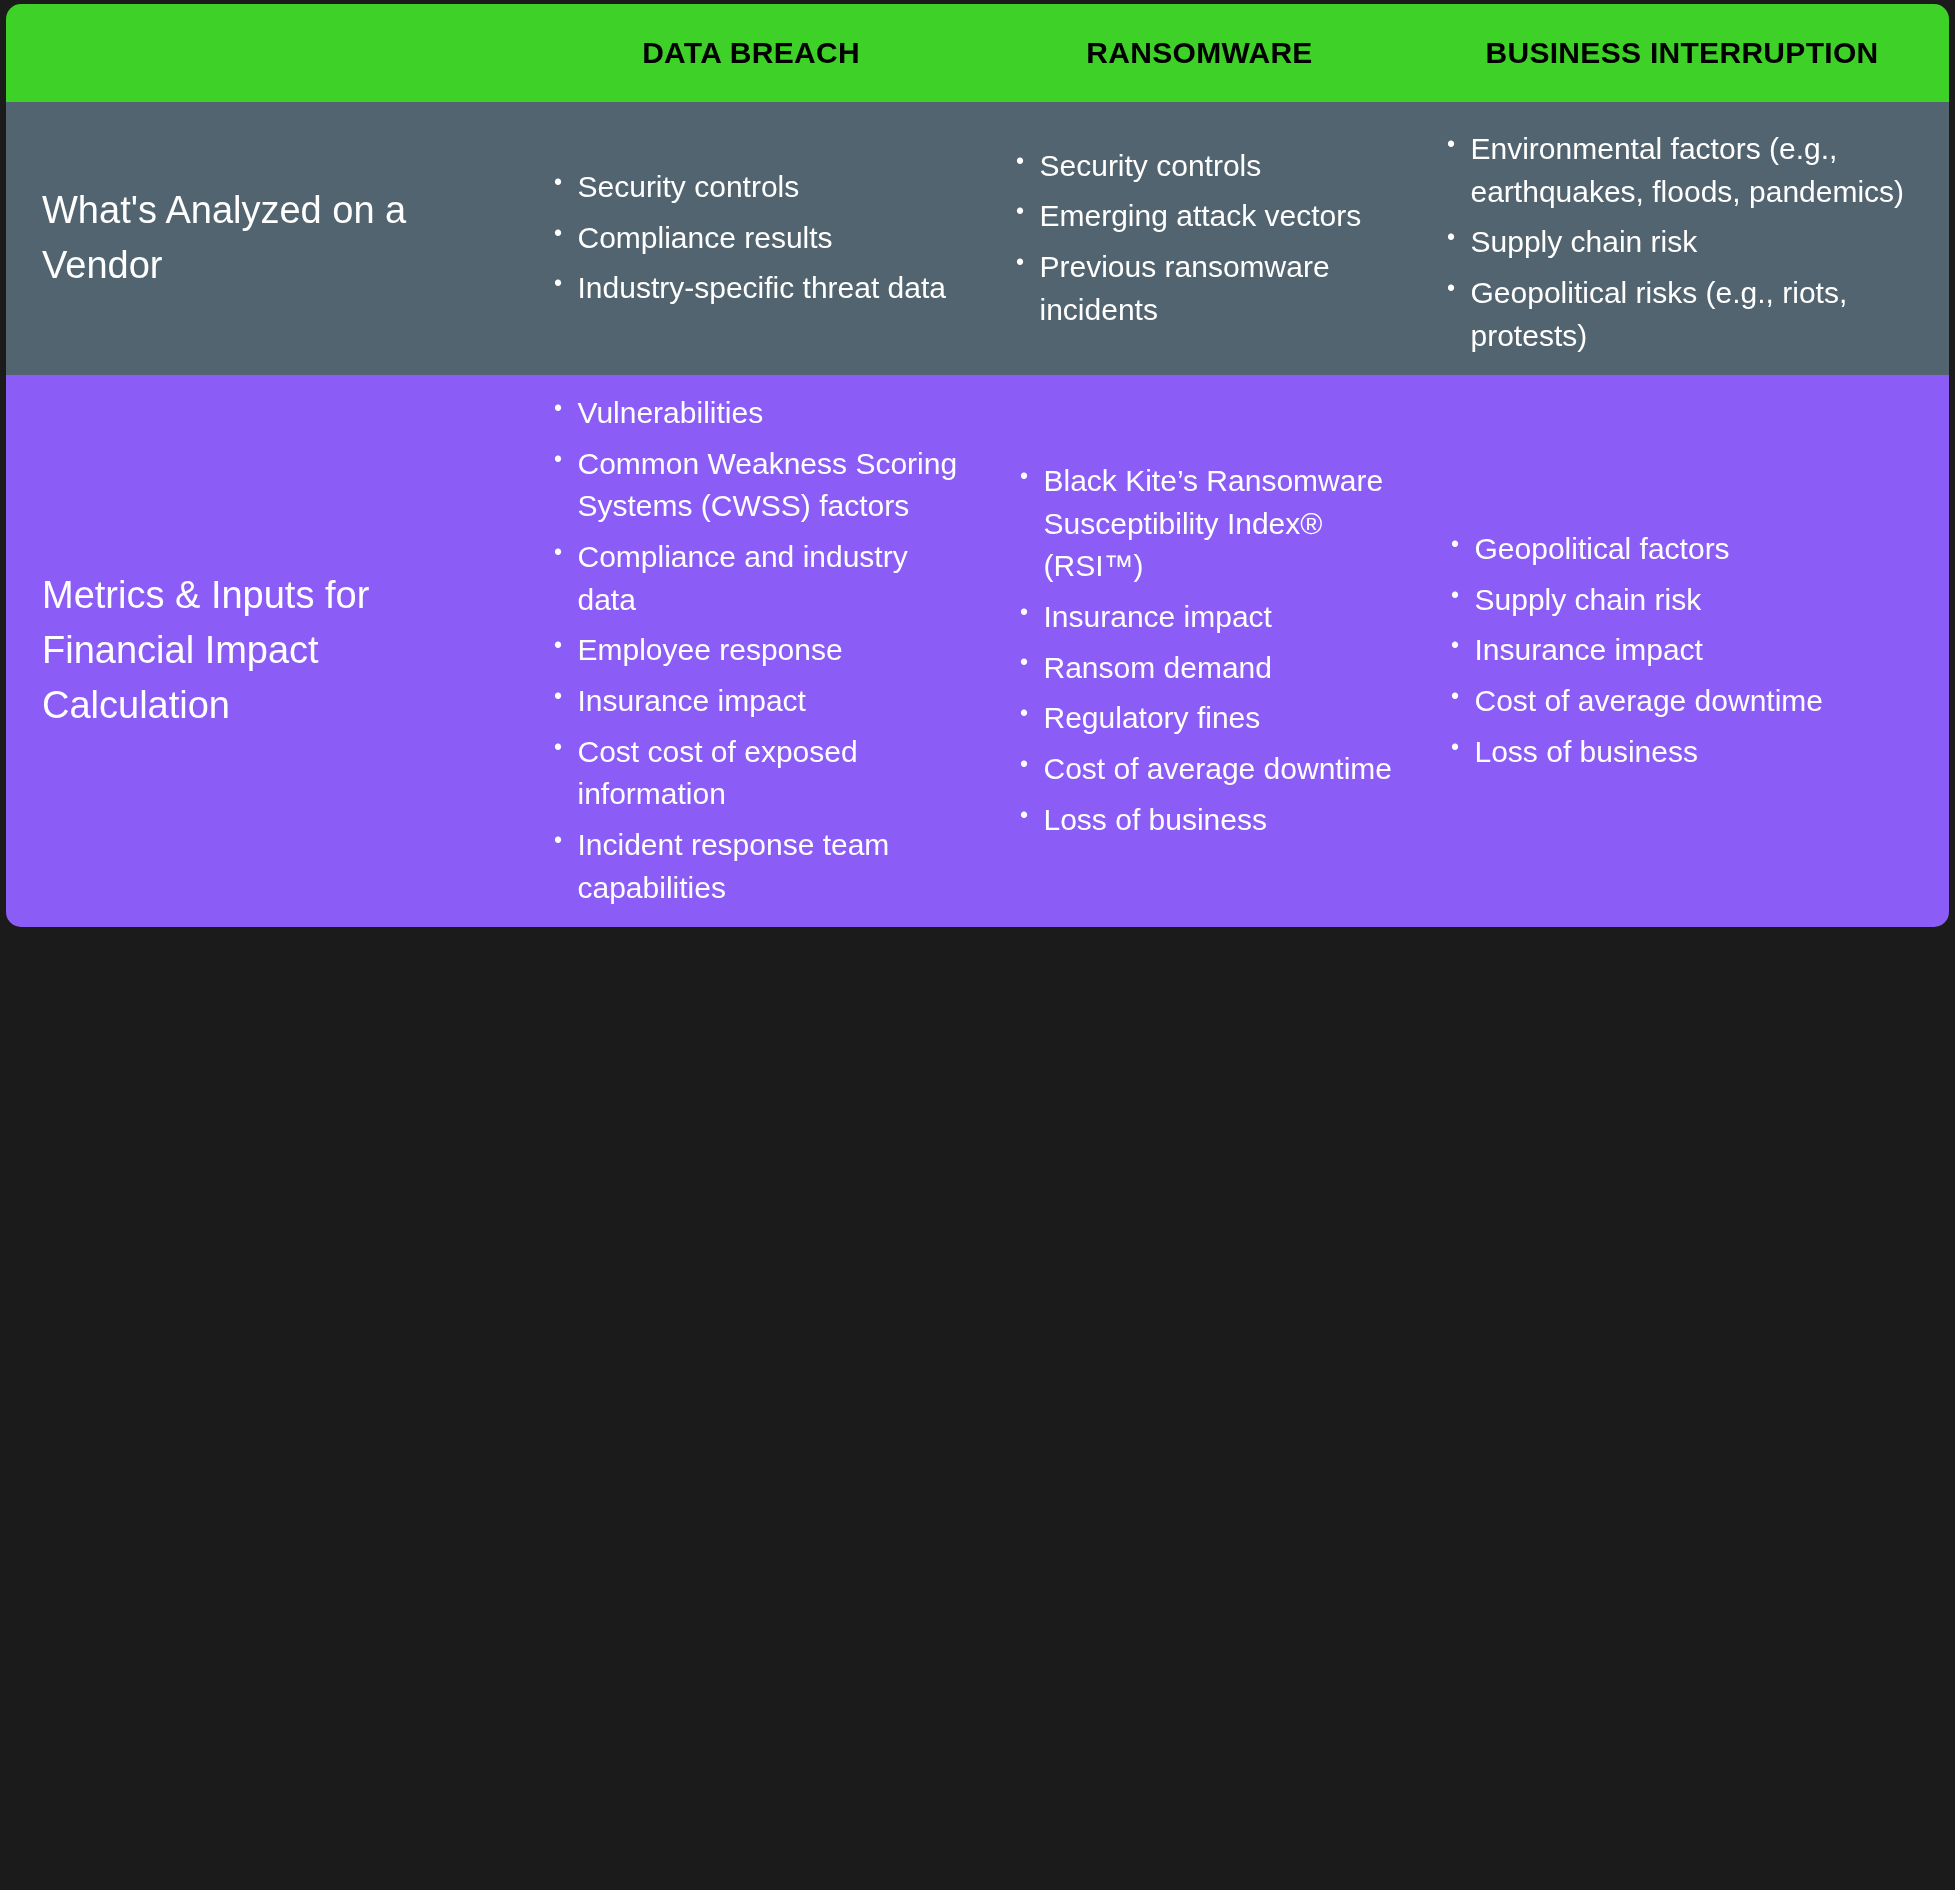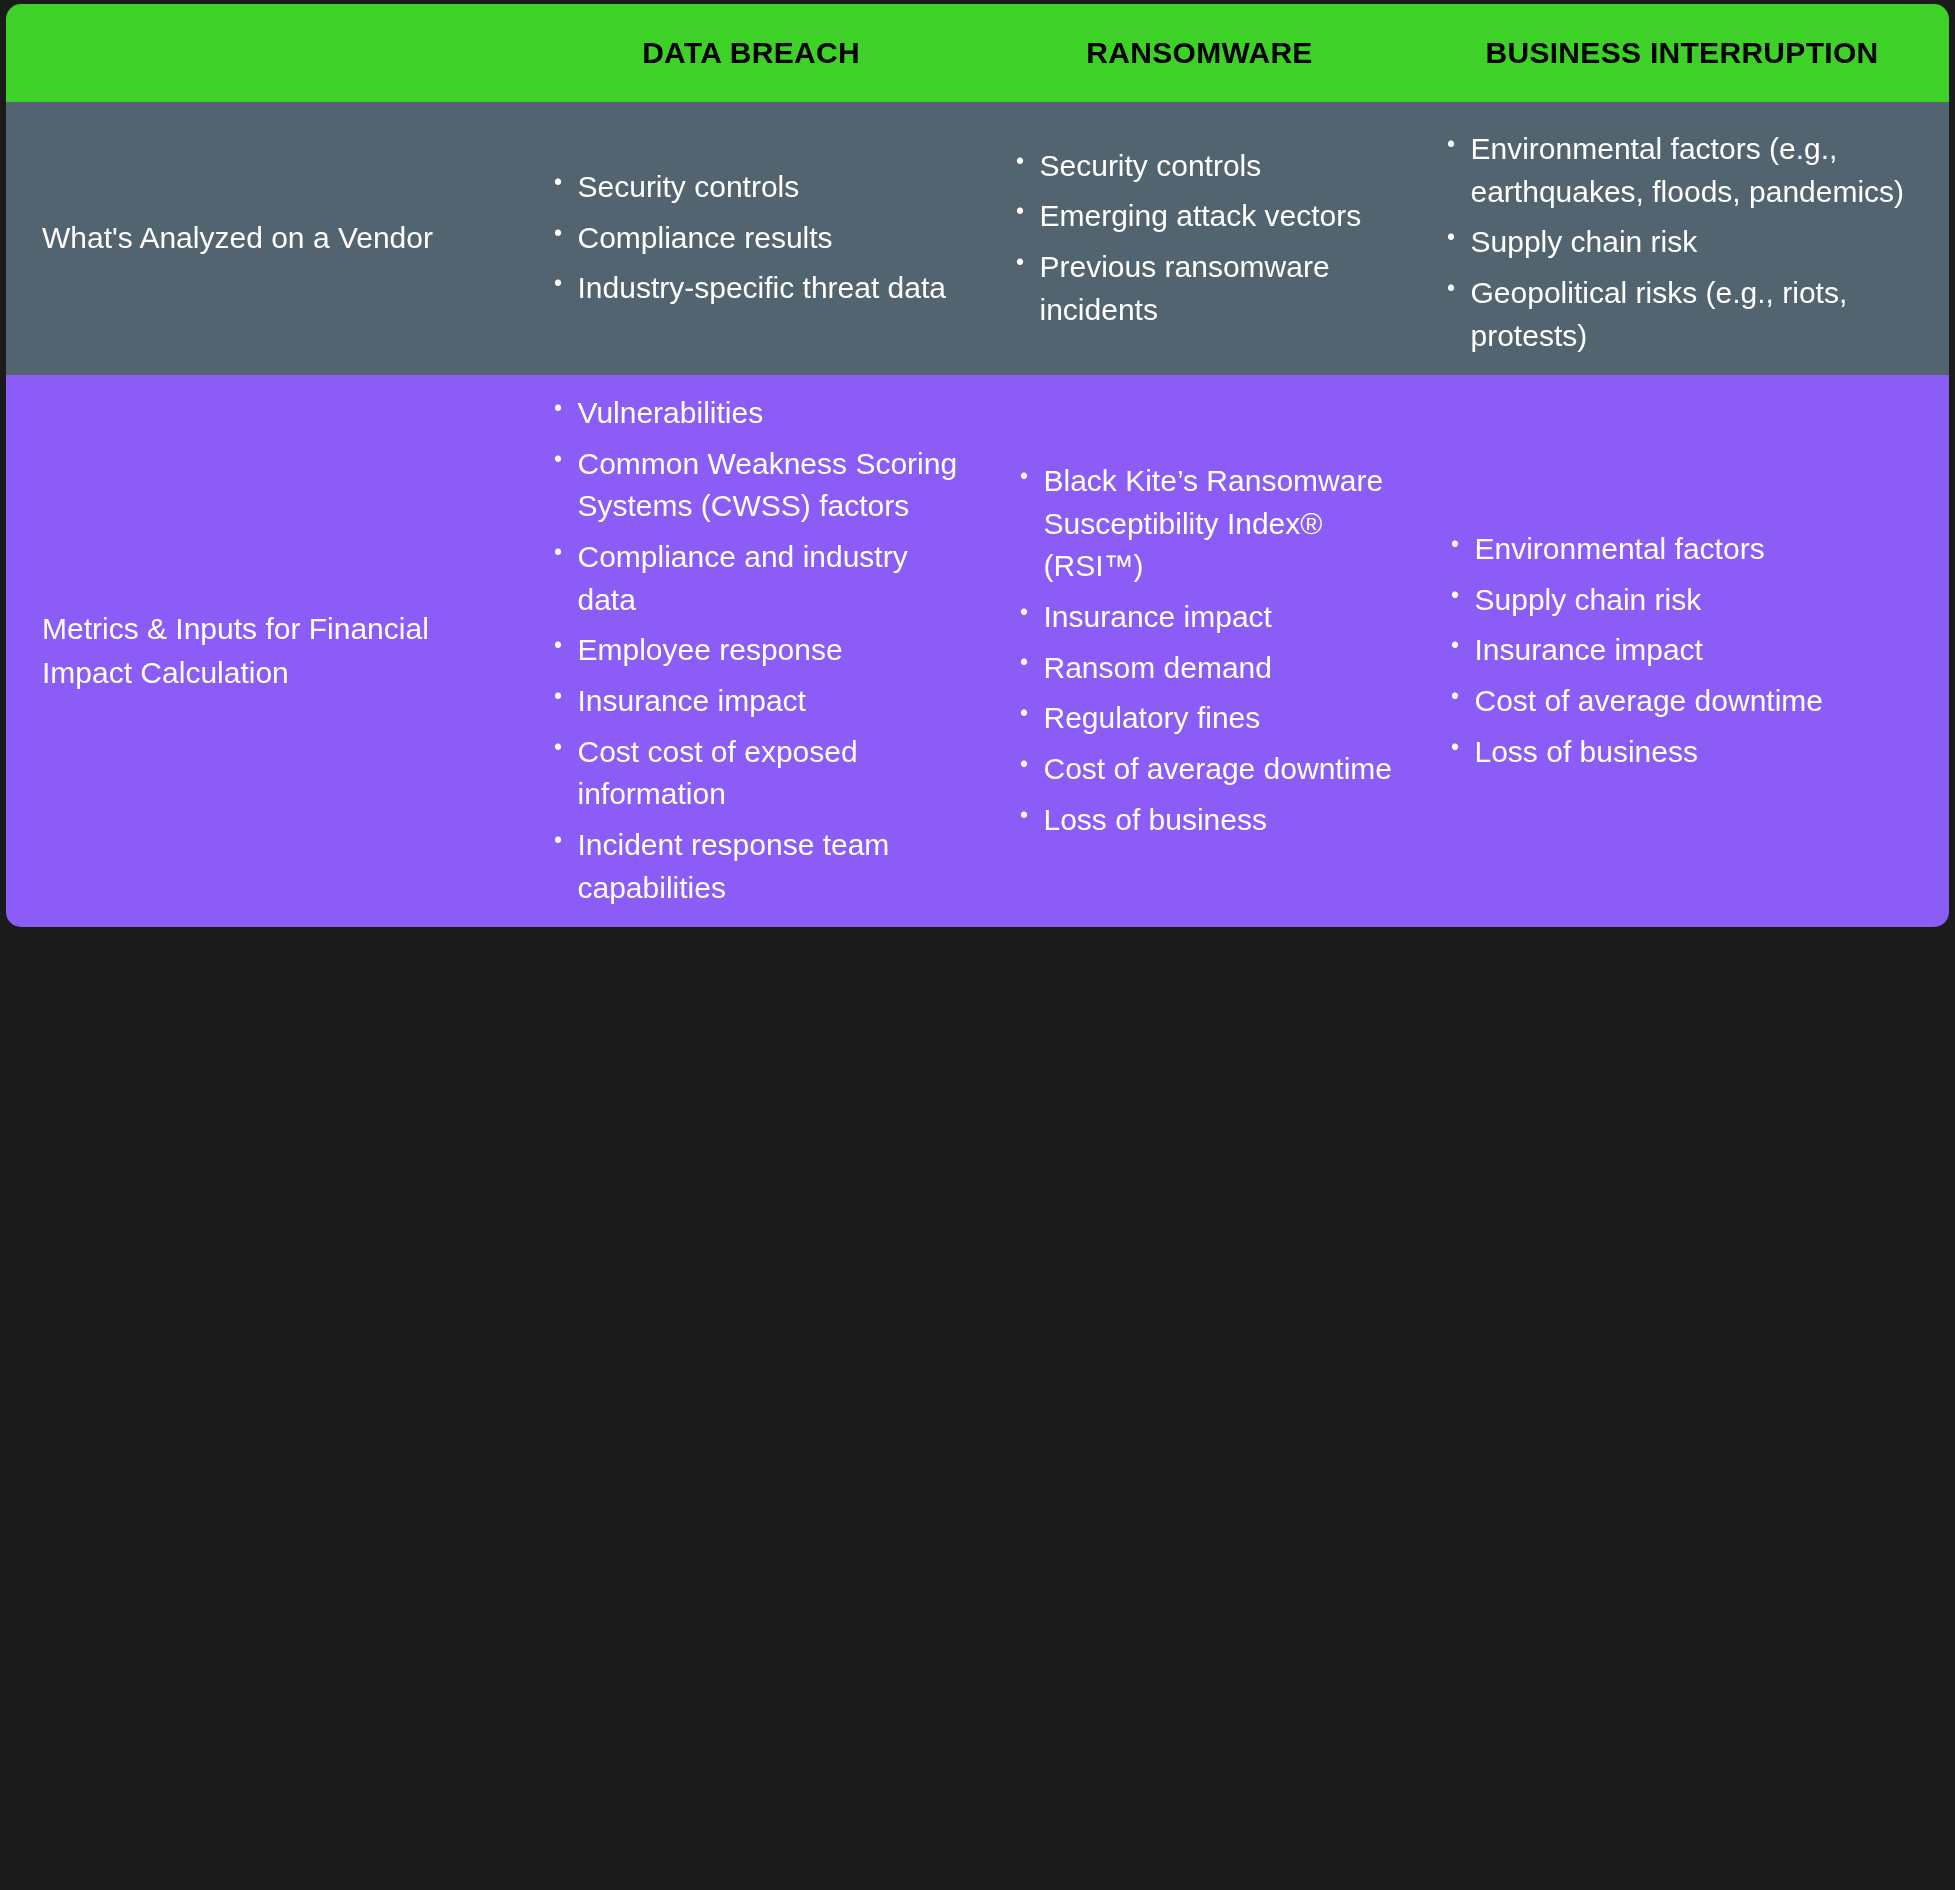--- a/index.html
+++ b/index.html
@@ -62,21 +62,21 @@
   }
 
   tr.row-analyzed td {
     background: #526470;
   }
   tr.row-metrics td {
     background: #8b5cf6;
   }
 
   td.rowlabel {
-    font-size: 30px;
+    font-size: 38px;
     line-height: 1.45;
     padding-left: 36px;
     padding-right: 11.6px;
     color: #ffffff;
   }
 
   ul.bullets {
     margin: 0;
     padding: 0 0 0 33px;
     list-style: none;
@@ -175,21 +175,21 @@
             <li><a class="link-dotted">Black Kite’s Ransomware Susceptibility Index® (RSI™)</a></li>
             <li>Insurance impact</li>
             <li>Ransom demand</li>
             <li>Regulatory fines</li>
             <li>Cost of average downtime</li>
             <li>Loss of business</li>
           </ul>
         </td>
         <td class="cell-bi-metrics">
           <ul class="bullets">
-            <li>Environmental factors</li>
+            <li>Geopolitical factors</li>
             <li>Supply chain risk</li>
             <li>Insurance impact</li>
             <li>Cost of average downtime</li>
             <li>Loss of business</li>
           </ul>
         </td>
       </tr>
 
     </tbody>
   </table>

